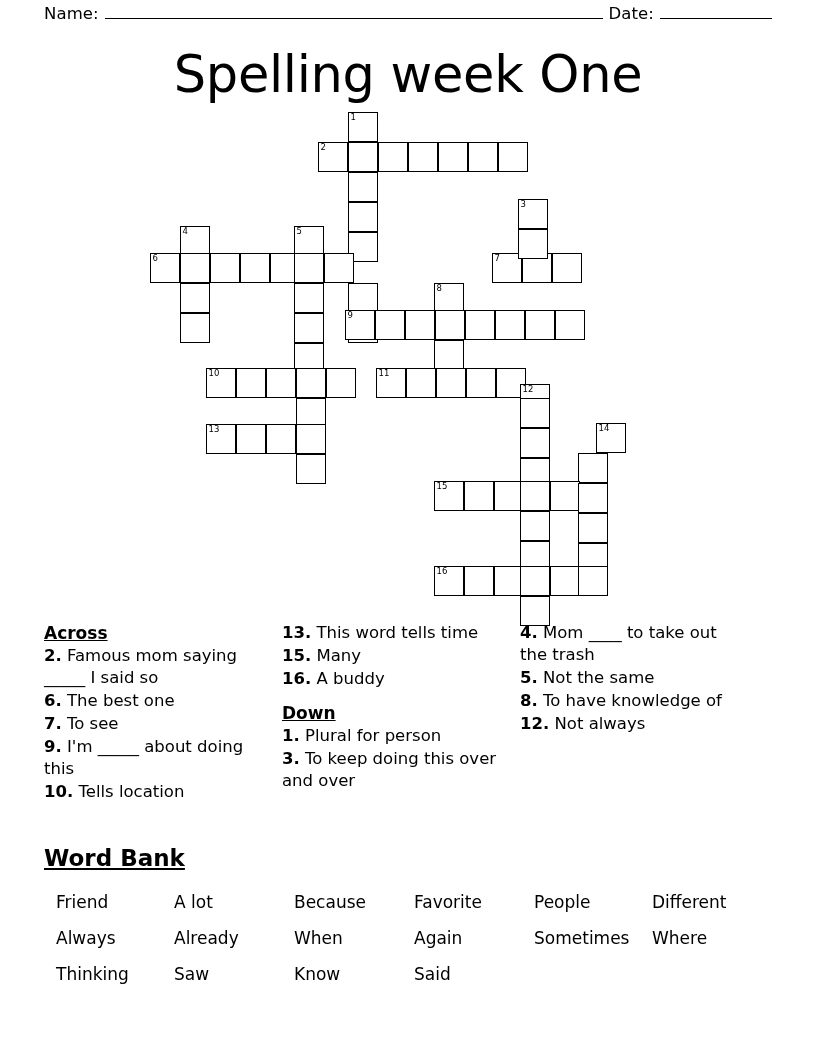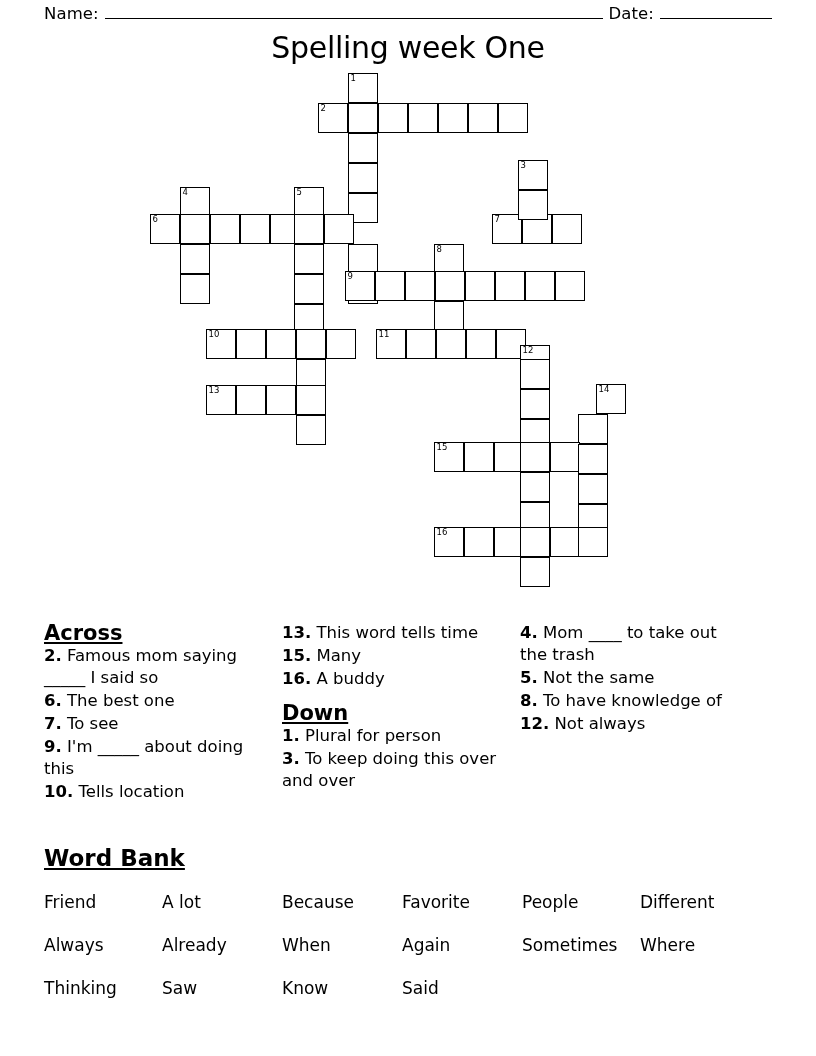--- a/index.html
+++ b/index.html
@@ -41,23 +41,23 @@
   .hdr-rule-short {
     width: 112px;
     border-bottom: 1.3px solid #000;
     margin: 0 0 3px 6px;
     height: 11px;
   }
 
   
   .title {
     text-align: center;
-    font-size: 30px;
+    font-size: 51px;
     font-weight: 400;
-    margin-top: 7px;
+    margin-top: 22px;
     letter-spacing: -0.3px;
   }
 
   
   .grid-wrap {
     position: relative;
     width: 816px;
     height: 520px;
     margin-left: -44px;
   }
@@ -89,21 +89,21 @@
     font-size: 16.5px;
     line-height: 22px;
   }
   .clue-col { width: 238px; padding-right: 4px; box-sizing: border-box; }
   .clue-col.c2 { width: 238px; }
   .clue-col.c3 { width: 225px; }
   .clue-head {
     font-weight: bold;
     text-decoration: underline;
     margin-bottom: 1px;
-    font-size: 21px;
+    font-size: 17px;
   }
   .clue { margin-bottom: 1px; }
   .clue b { font-weight: bold; }
 
   
   .wb {
     position: absolute;
     top: 845px;
     left: 44px;
     width: 728px;
@@ -111,22 +111,23 @@
   }
   .wb-head {
     font-weight: bold;
     text-decoration: underline;
     font-size: 23px;
     margin-bottom: 17px;
   }
   .wb-grid {
     display: grid;
     grid-template-columns: 118px 120px 120px 120px 118px 120px;
-    row-gap: 15px;
+    row-gap: 8px;
     line-height: 28px;
+    margin-left: 12px;
   }
   .wb-item { font-size: 17px; }
 </style>
 </head>
 <body>
 
 <div class="page">
 
   <div class="header-row">
     <span class="hdr-label">Name:</span>

